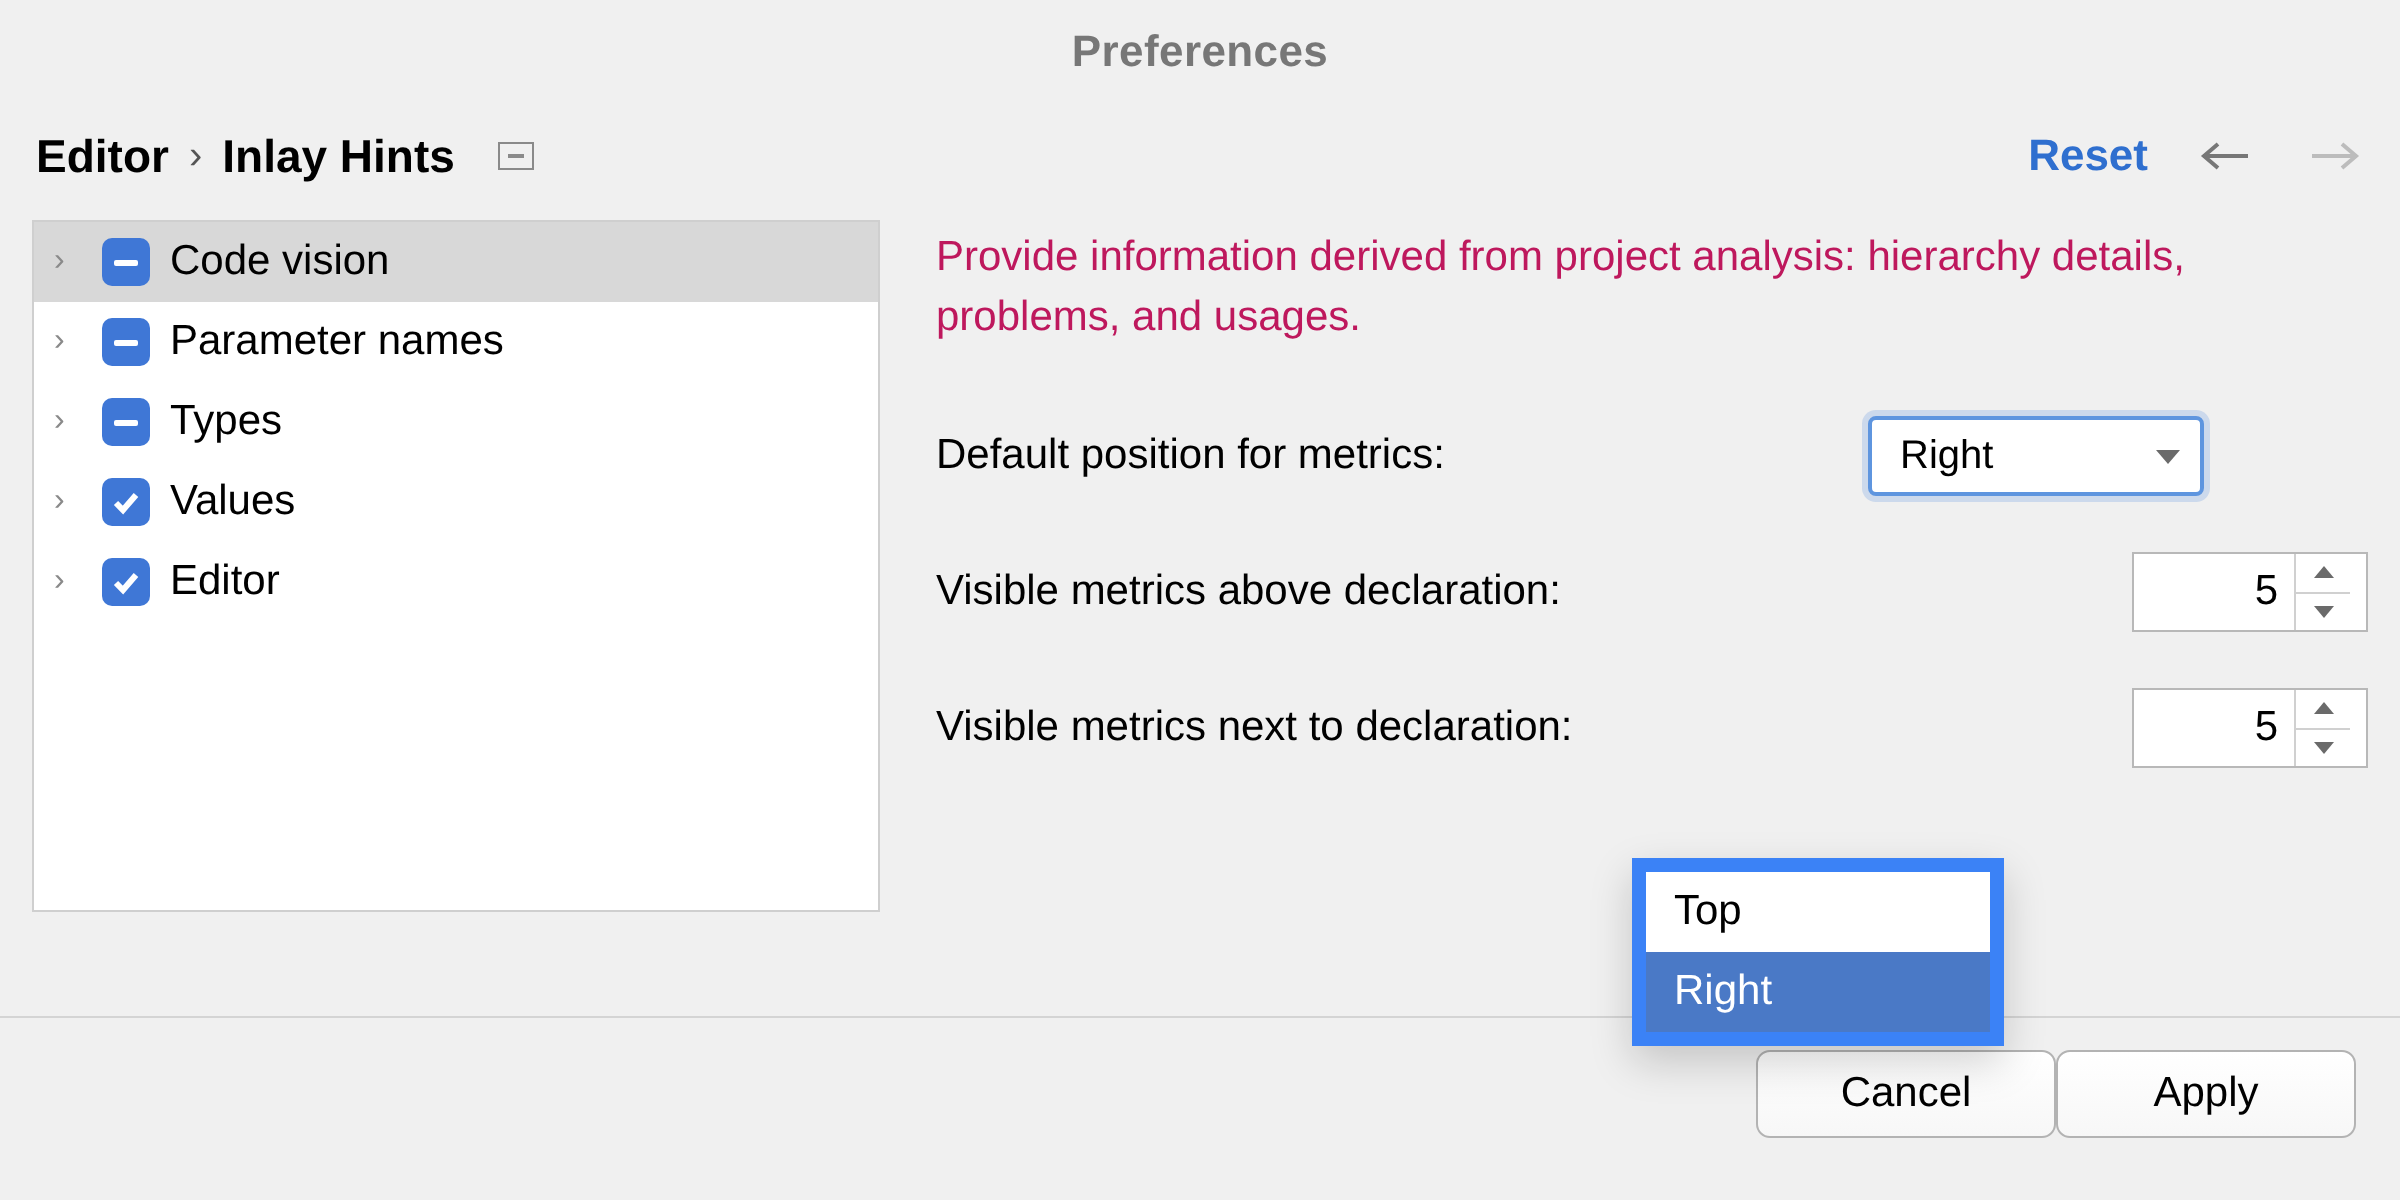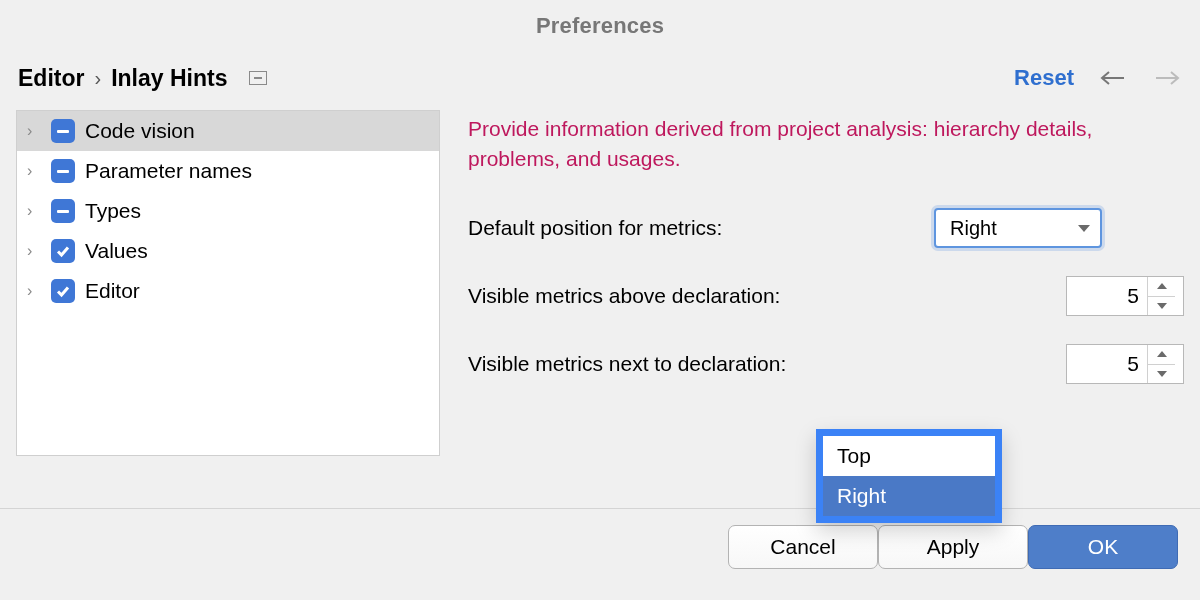--- a/index.html
+++ b/index.html
@@ -297,16 +297,15 @@
         <div class="popup-item">Top</div>
         <div class="popup-item sel">Right</div>
       </div>
   </div>
 
   <div class="divider"></div>
 
   <div class="footer">
     <div class="btn">Cancel</div>
     <div class="btn">Apply</div>
-    <div class="btn primary">OK</div>
   </div>
 
 </div>
 
 </body></html>

